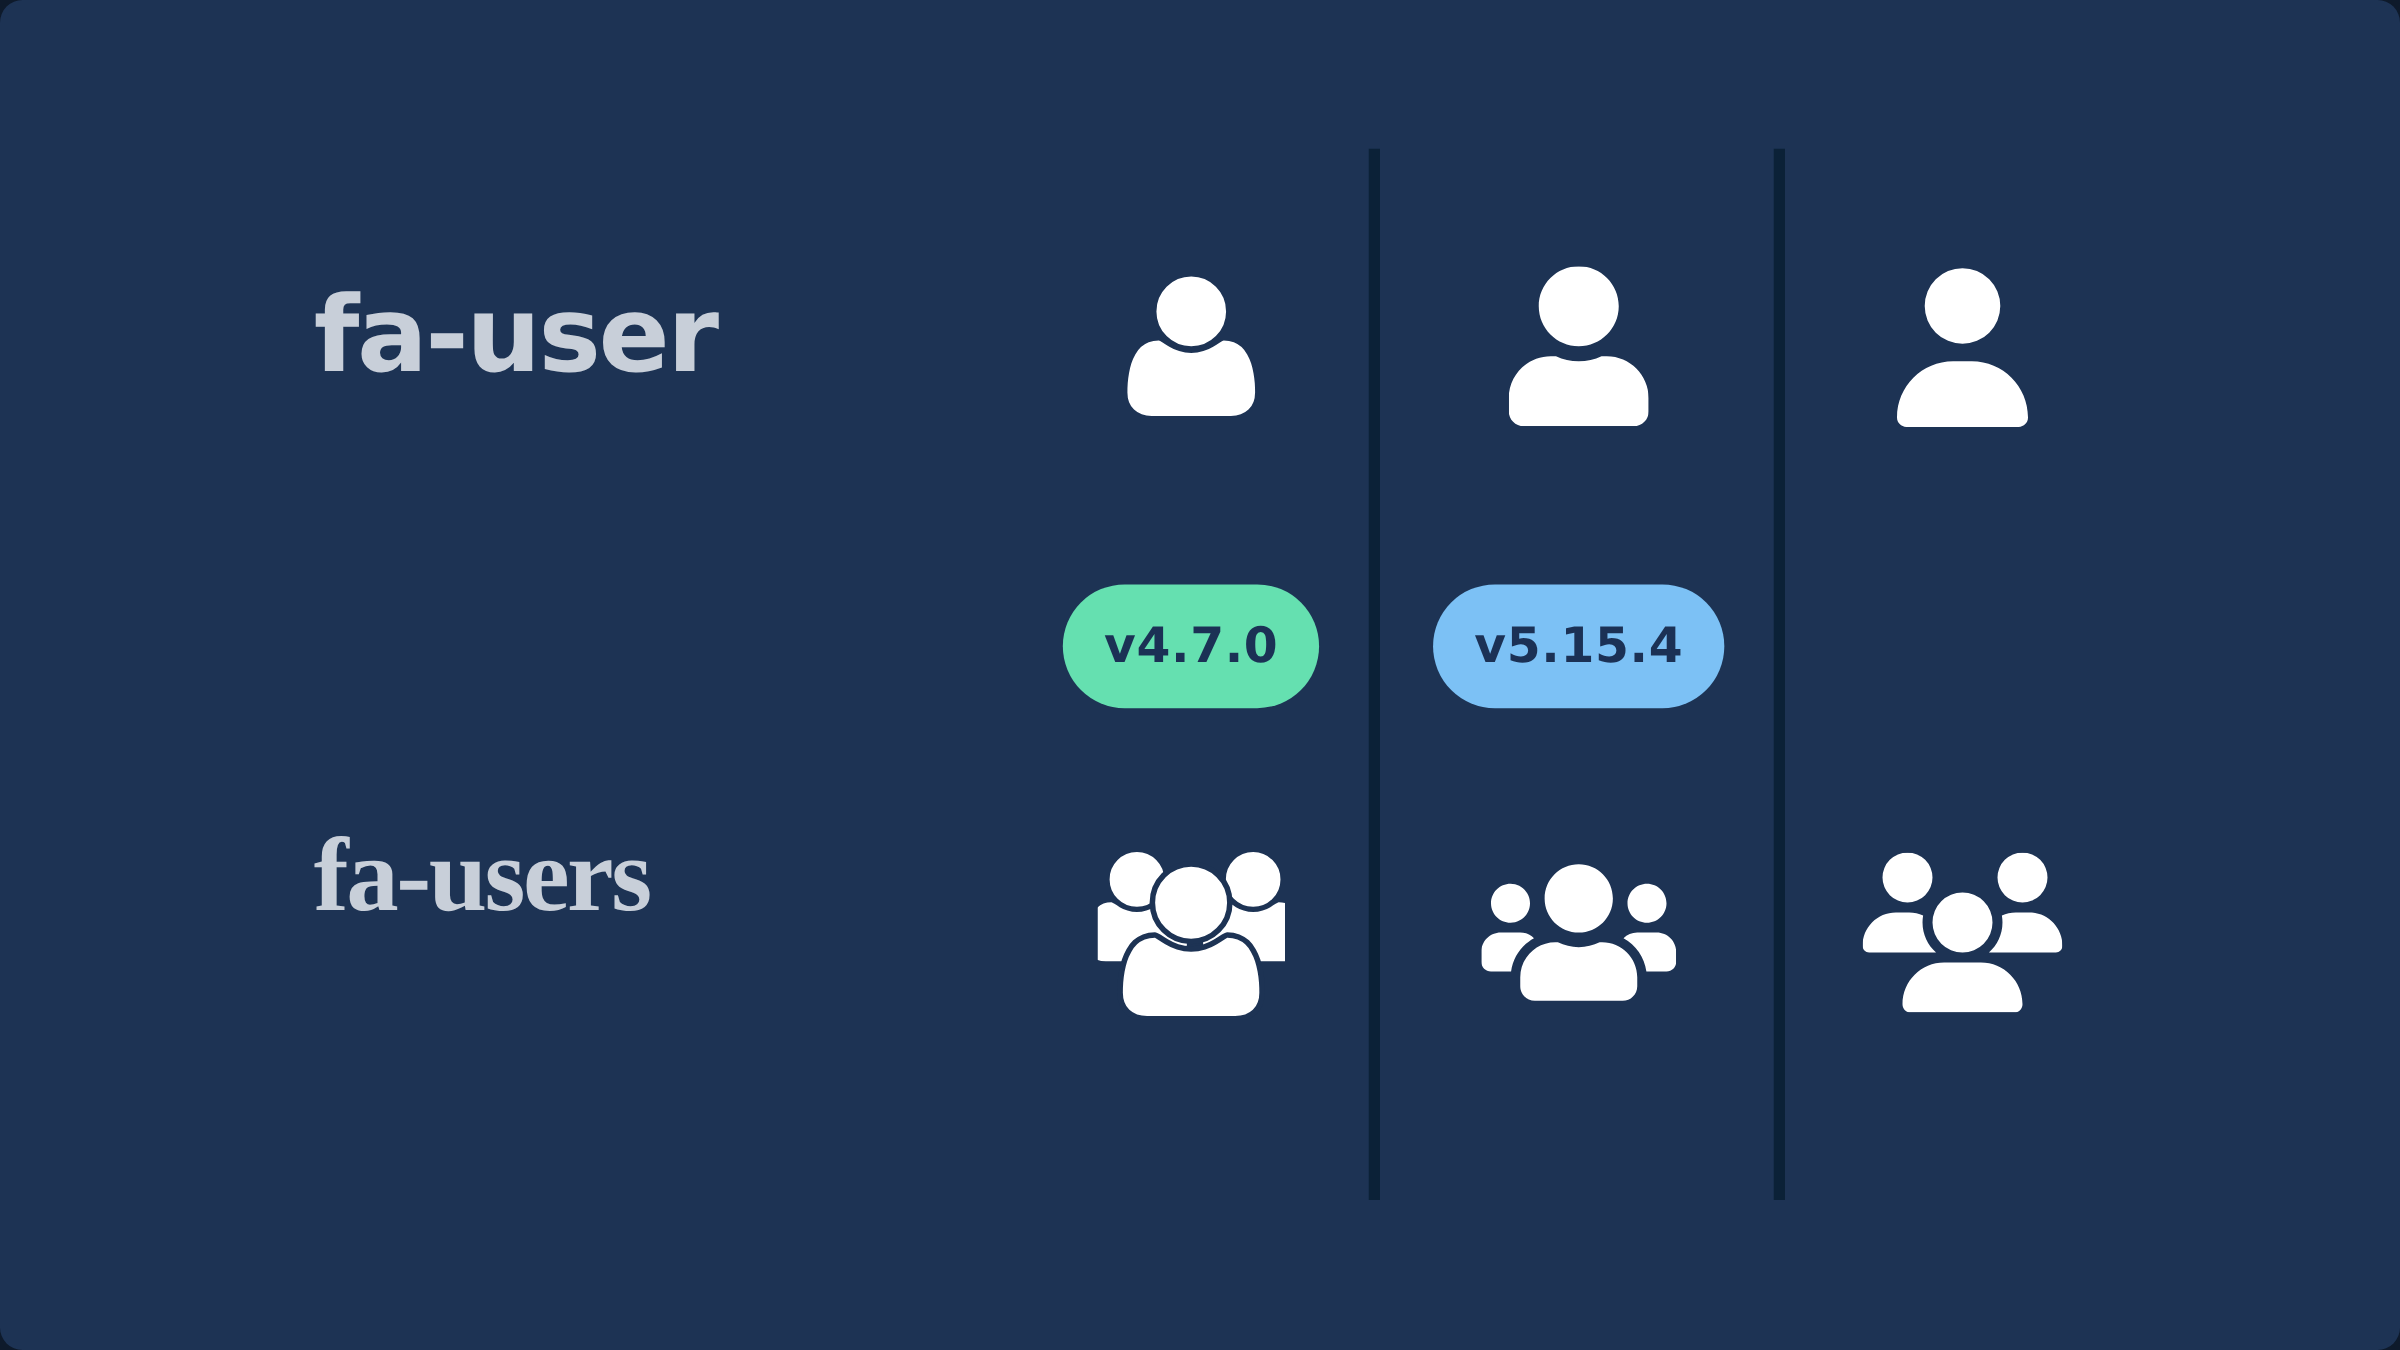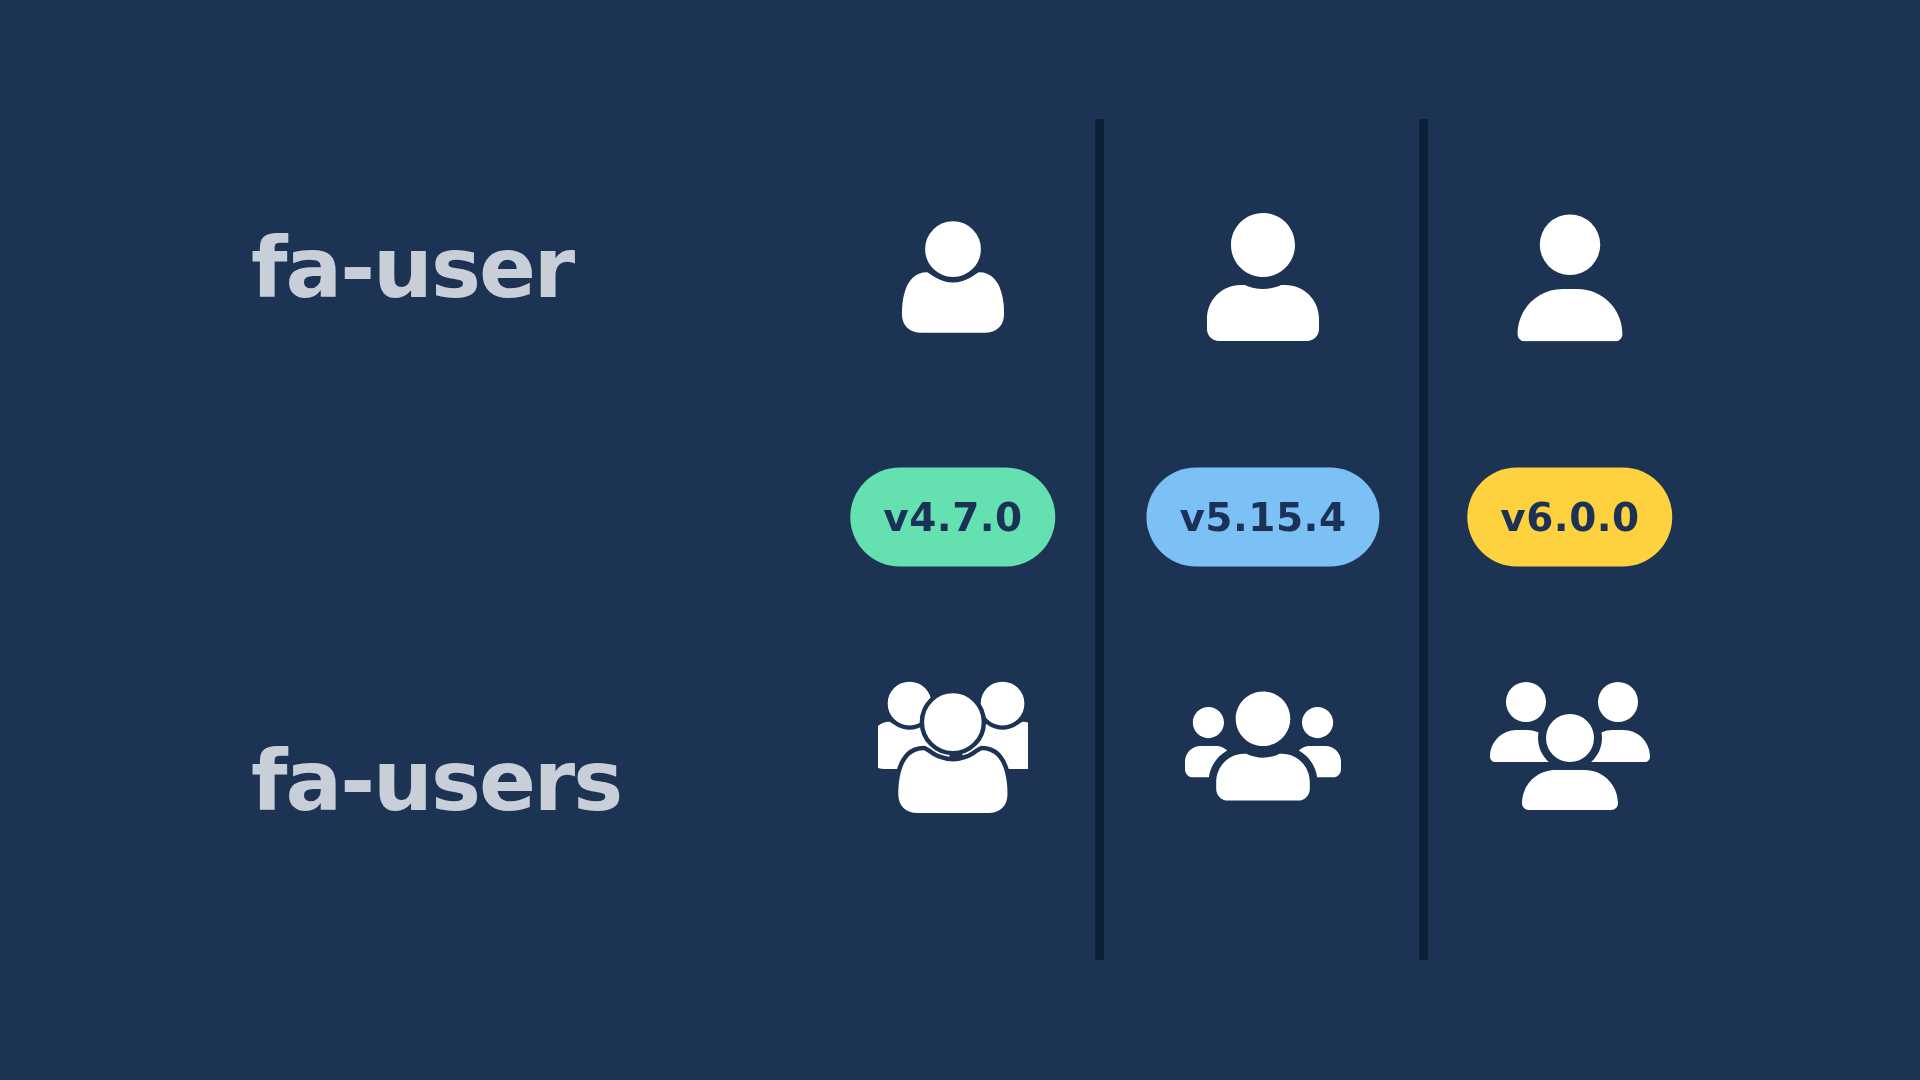--- a/index.html
+++ b/index.html
@@ -3,33 +3,34 @@
 <meta charset="utf-8">
 <style>
   html, body { margin: 0; padding: 0; background: #0e1a2b; }
   .canvas {
     position: relative;
     width: 1920px;
     height: 1080px;
     background: var(--bg, #1d3354);
     overflow: hidden;
     font-family: "DejaVu Sans", "Liberation Sans", sans-serif;
+    border-radius: 18px;
   }
   .row-label {
     position: absolute;
     left: 251px;
     transform: translateY(-54%);
     font-size: 84px;
     font-weight: 700;
     letter-spacing: -2px;
     color: var(--label, #c8cfd9);
     white-space: nowrap;
   }
   #label-row-1 { top: 272px; }
-  #label-row-2 { top: 785px; }
+  #label-row-2 { top: 704px; font-family: Liberation Serif, serif; }
   .divider {
     position: absolute;
     top: 119px;
     width: 9px;
     height: 841px;
     background: var(--divider, #0b2137);
   }
   #divider-1 { left: 1095px; }
   #divider-2 { left: 1419px; }
   .cell {
@@ -125,25 +126,20 @@
   <div class="cell row-badges col-1">
     <span class="badge" style="background-color: rgb(101, 224, 176);">
       <span>v4.7.0</span>
     </span>
   </div>
   <div class="cell row-badges col-2">
     <span class="badge" style="background-color: rgb(124, 193, 245);">
       <span>v5.15.4</span>
     </span>
   </div>
-  <div class="cell row-badges col-3">
-    <span class="badge" style="background-color: rgb(253, 210, 62);">
-      <span>v6.0.0</span>
-    </span>
-  </div>
 
   <div class="cell icon-cell col-1 row-icons-2">
     <svg width="150" height="139">
         <use href="#fa4-users" width="150" height="139"></use>
       </svg>
   </div>
   <div class="cell icon-cell col-2 row-icons-2">
     <svg width="156" height="125">
         <use href="#fa5-users" width="156" height="125"></use>
       </svg>

